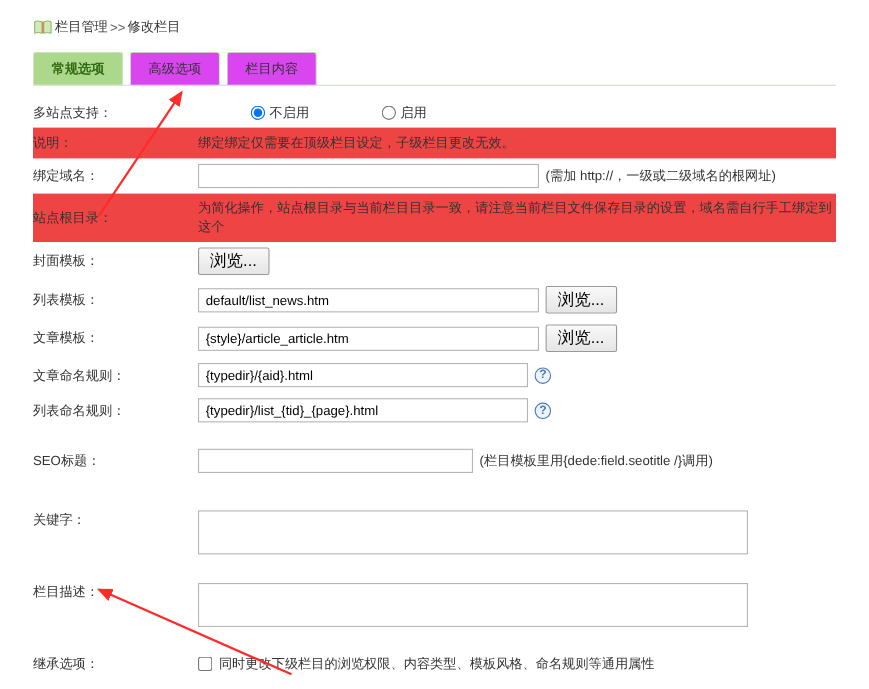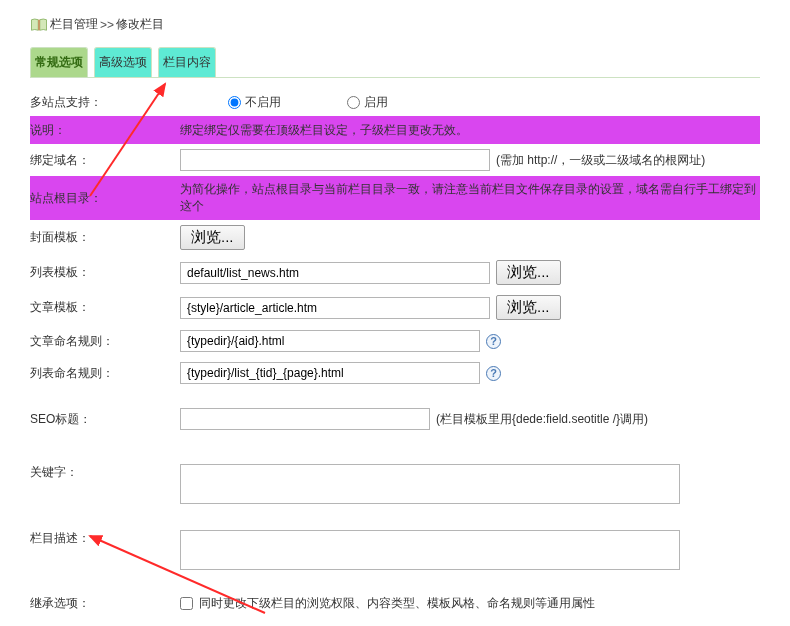--- a/index.html
+++ b/index.html
@@ -1,27 +1,27 @@
 <!DOCTYPE html>
 <html><head>
 <meta charset="utf-8">
 <style>
 * { box-sizing: border-box; margin: 0; padding: 0; }
 body { font-family: Arial, "Microsoft YaHei", sans-serif; font-size: 12px; color: #333; background: #fff; padding: 10px 30px; }
 .breadcrumb { display: flex; align-items: center; gap: 2px; padding: 6px 0; }
 .breadcrumb-sep { color: #555; }
 .tabs { display: flex; border-bottom: 1px solid #cde2c2; margin-top: 8px; }
-.tab { padding: 6px 4px; border: 1px solid #cde2c2; border-bottom: none; margin-right: 6px; background: #f7fbf4; cursor: pointer; border-radius: 3px 3px 0 0; }
+.tab { padding: 6px 16px; border: 1px solid #cde2c2; border-bottom: none; margin-right: 6px; background: #f7fbf4; cursor: pointer; border-radius: 3px 3px 0 0; }
 .tab.active { background: #acd88c; color: #2a5; font-weight: bold; color:#336b12; }
-.tab.inactive { background: #5eead4; }
+.tab.inactive { background: #d946ef; }
 .form-area { margin-top: 10px; position: relative; }
 .row { display: flex; align-items: center; padding: 5px 0; min-height: 28px; }
 .row-label { width: 150px; flex-shrink: 0; }
 .row-content { flex: 1; display: flex; align-items: center; gap: 6px; }
-.hl { background: #d946ef; }
+.hl { background: #ef4444; }
 input[type=text] { border: 1px solid #b5b5b5; padding: 3px 6px; font-size: 12px; background: #fff; }
 .inp-med { width: 310px; }
 .inp-rule { width: 300px; }
 .inp-seo { width: 250px; }
 textarea { border: 1px solid #b5b5b5; width: 500px; height: 40px; padding: 4px; font-size: 12px; resize: none; }
 .btn { background: linear-gradient(#f9f9f9,#e5e5e5); border: 1px solid #999; padding: 2px 10px; font-size: 15px; cursor: pointer; border-radius: 2px; }
 .help-icon { display:inline-flex; width:15px; height:15px; border:1px solid #4a7ab5; border-radius:50%; color:#4a7ab5; font-weight:bold; align-items:center; justify-content:center; font-size:11px; background:#eef4fb; cursor:pointer; }
 .radio-group { display:flex; gap:18px; align-items:center; }
 .radio-item { display:flex; align-items:center; gap:4px;padding-left:48px; }
 .inherit-row { align-items: flex-start; padding-top: 20px; }

